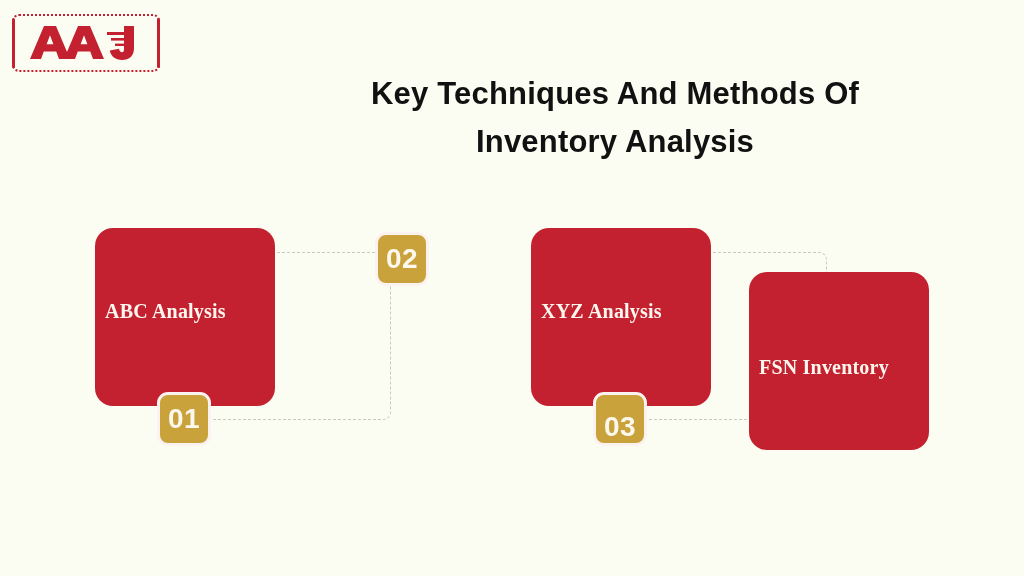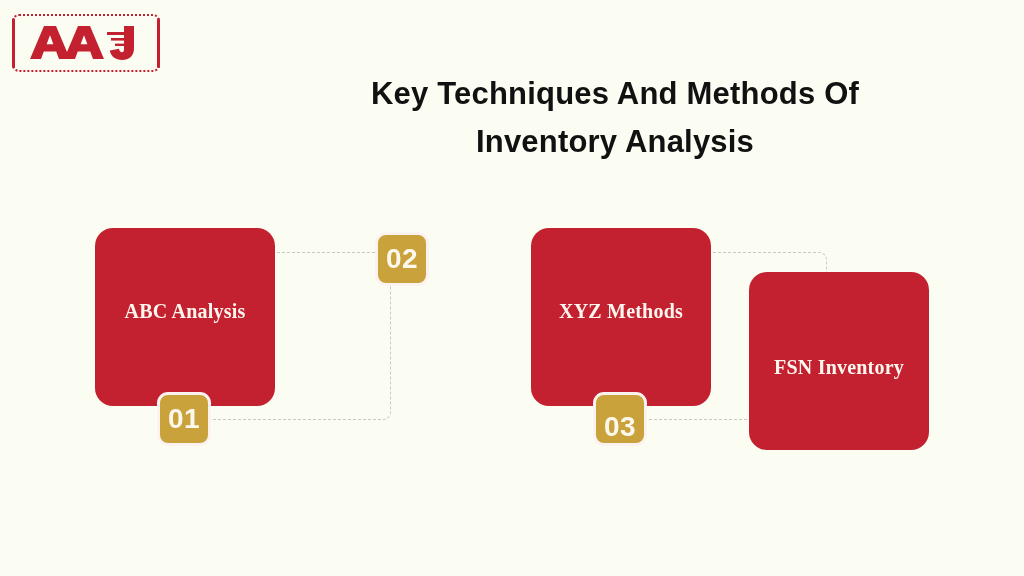--- a/index.html
+++ b/index.html
@@ -88,21 +88,20 @@
     background: transparent;
   }
 
   
   .card {
     position: absolute;
     background: #c42130;
     border-radius: 18px;
     display: flex;
     align-items: center;
-    justify-content: center;
   }
   .card-label {
     font-family: "Liberation Serif", serif;
     font-weight: bold;
     font-size: 20px;
     color: #fdf6ef;
     text-align: center;
     padding: 0 10px;
     letter-spacing: 0.2px;
   }
@@ -170,21 +169,21 @@
   </div>
   <div class="badge" style="left:157px; top:392px;">
     <span>01</span>
   </div>
 
   <div class="badge" style="left:375px; top:232px;">
     <span>02</span>
   </div>
 
   <div class="card card-high" style="left:531px; top:228px; width:180px; height:178px;">
-    <span class="card-label">XYZ Methods</span>
+    <span class="card-label">XYZ Analysis</span>
   </div>
   <div class="badge" style="left:593px; top:392px;align-items:flex-end;">
     <span>03</span>
   </div>
 
   <div class="card card-low" style="left:749px; top:272px; width:180px; height:178px;">
     <span class="card-label">FSN Inventory</span>
   </div>
 
 </div>

